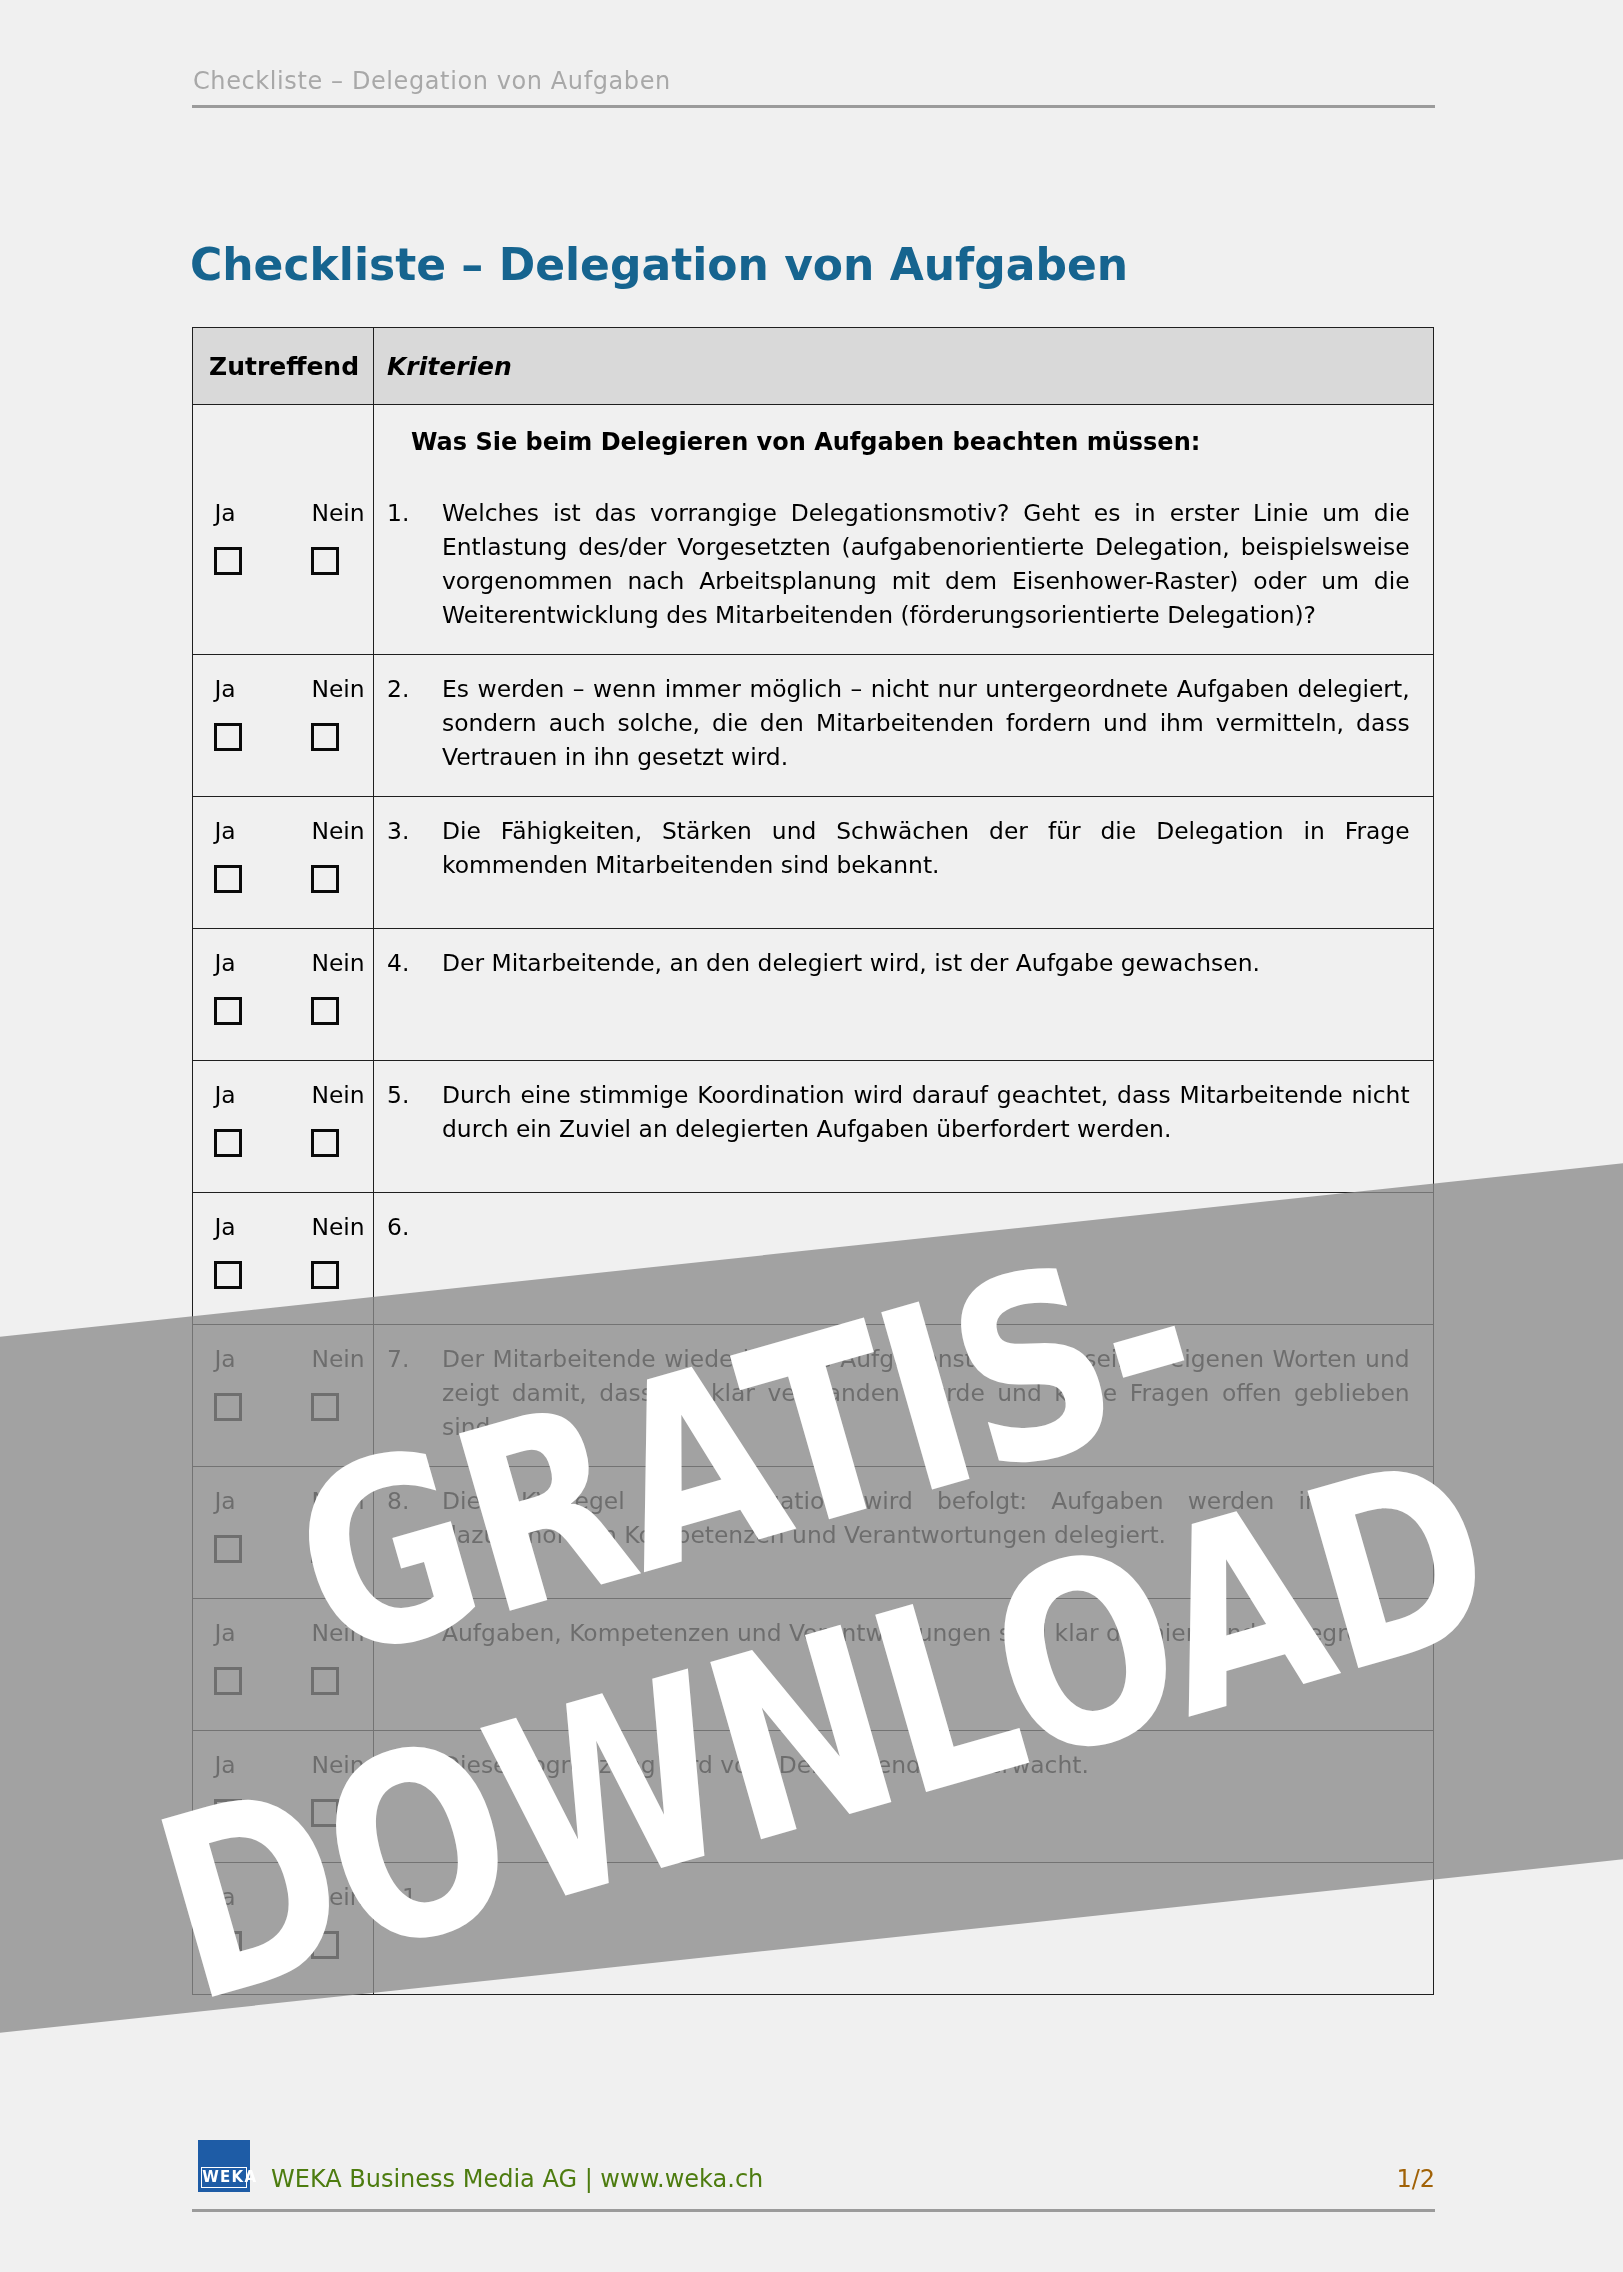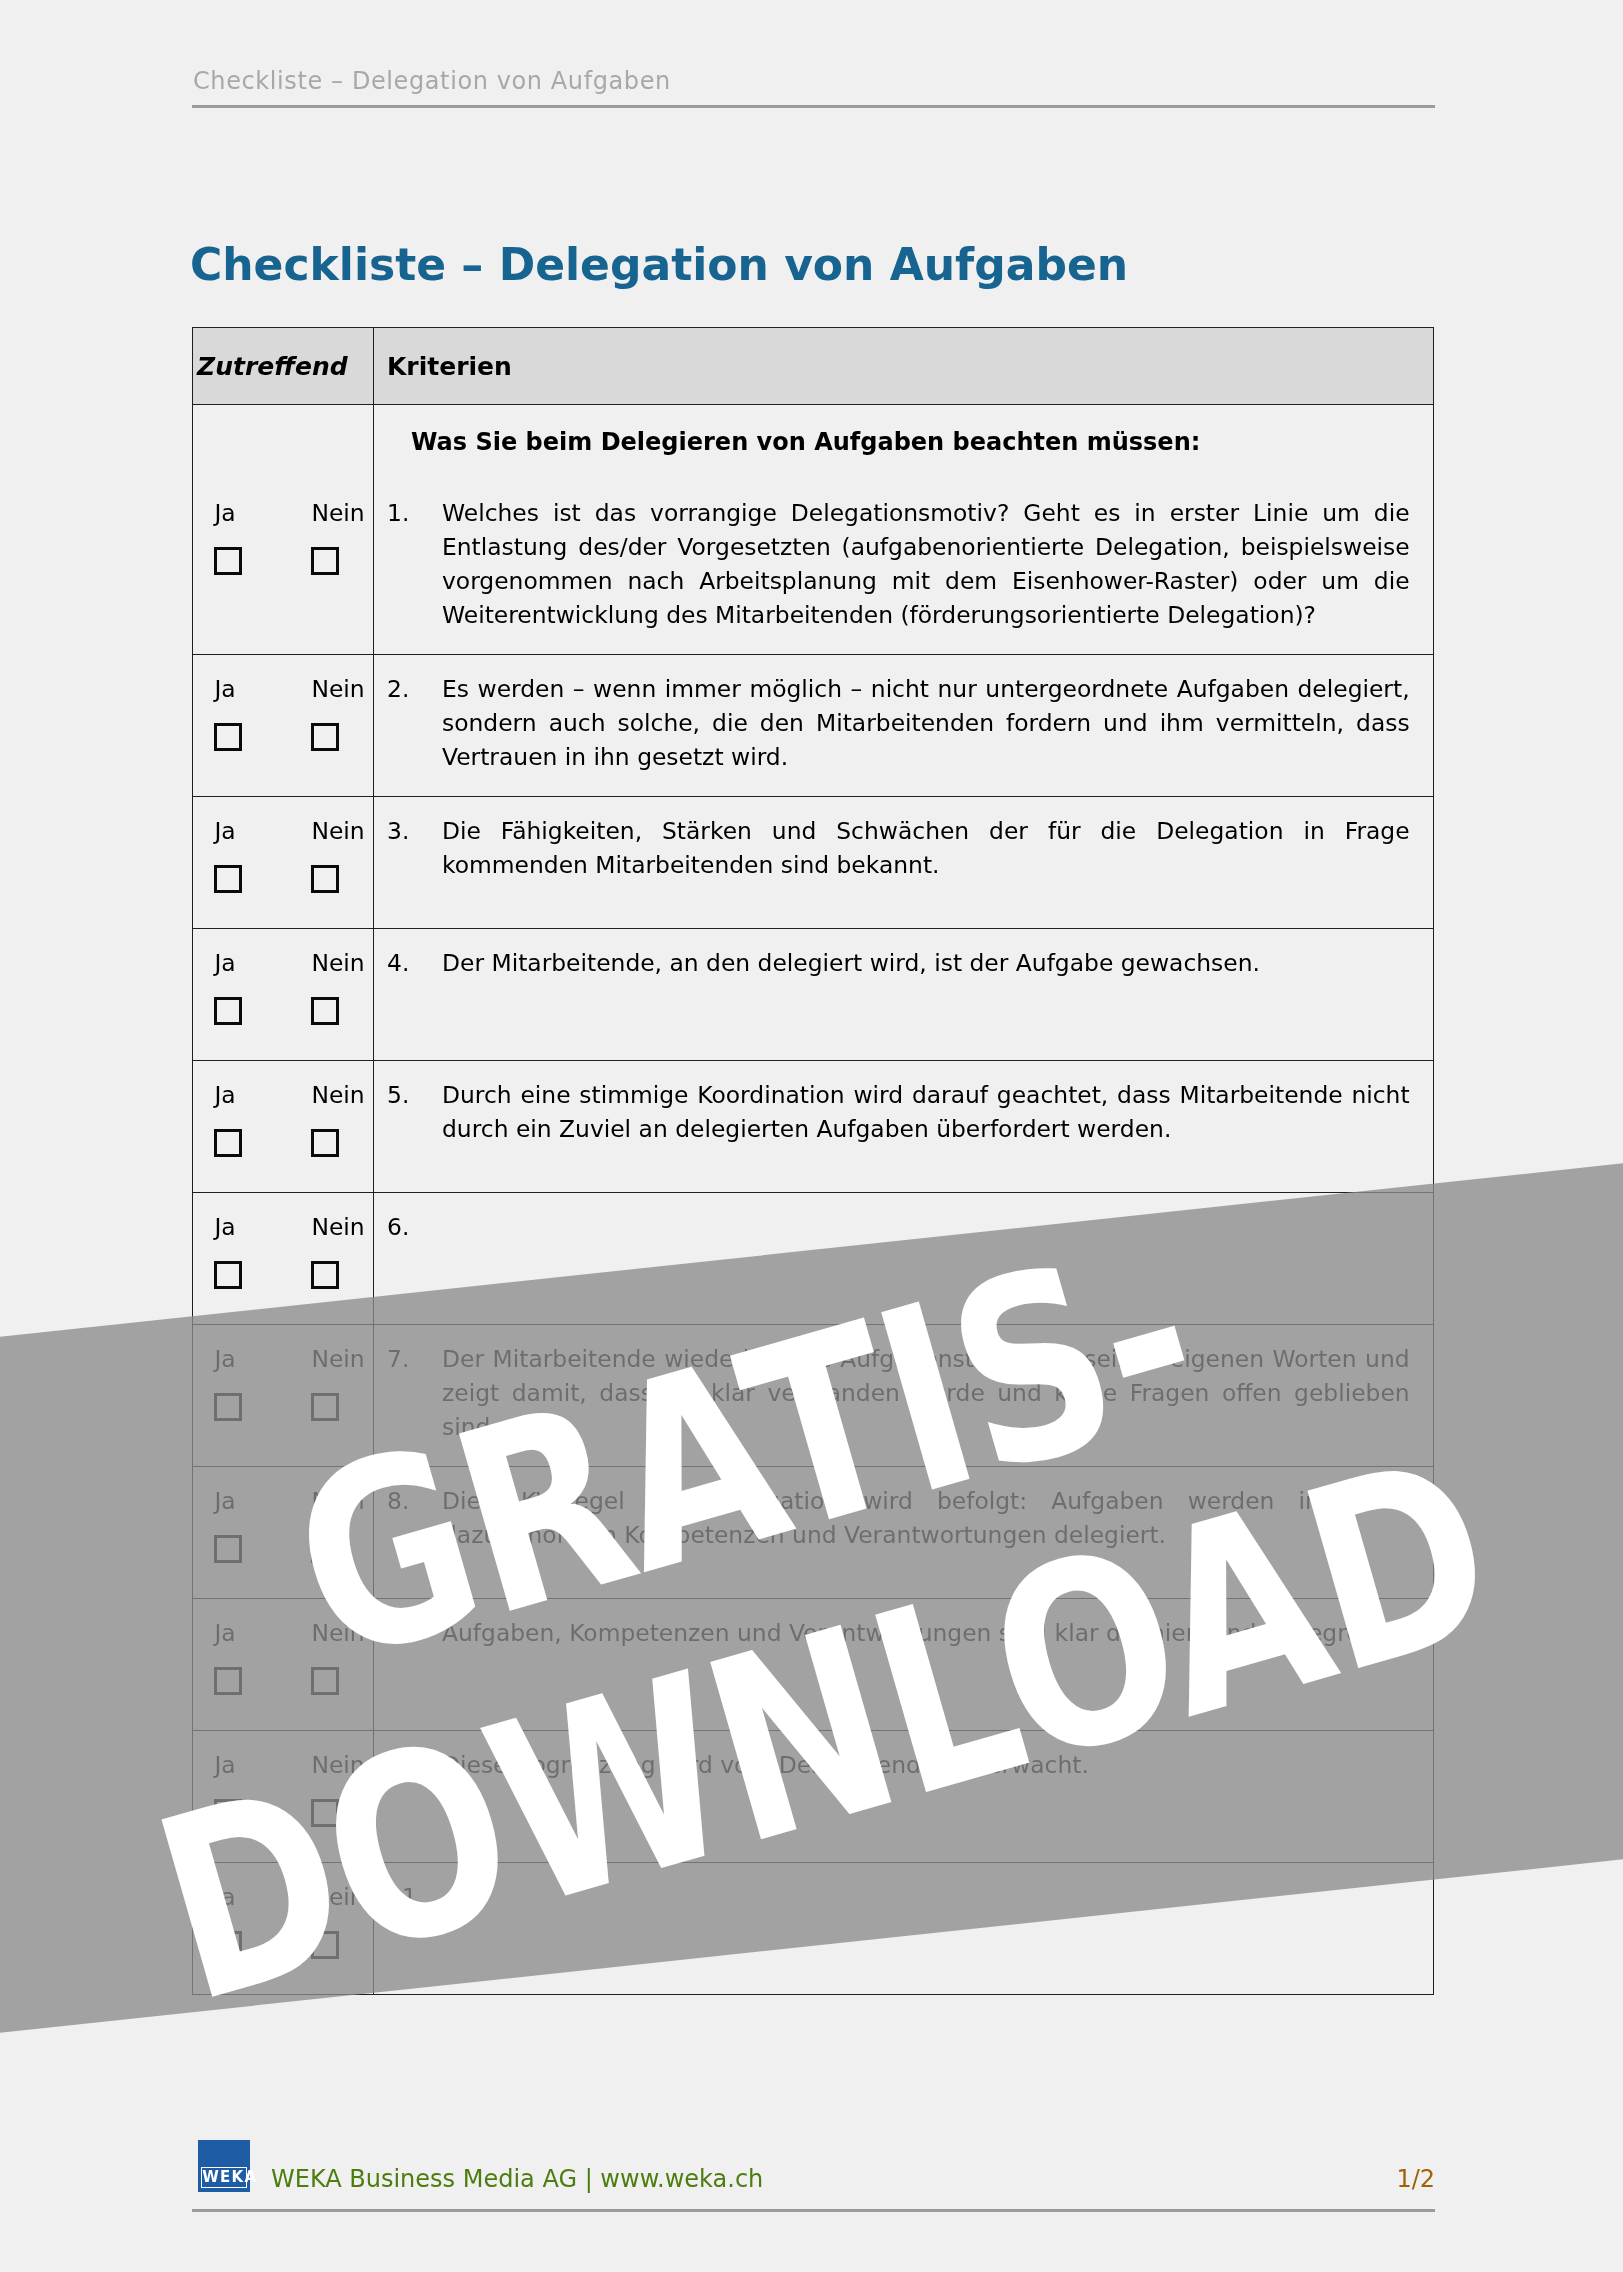--- a/index.html
+++ b/index.html
@@ -24,22 +24,22 @@
     border:1.9px solid #1f1f1f;box-sizing:border-box;
     background:transparent;
   }
   .t-row{display:flex;box-sizing:border-box;}
   .t-row + .t-row{border-top:1.9px solid #1f1f1f;}
   .col-a{width:181px;flex:0 0 181px;border-right:1.9px solid #1f1f1f;box-sizing:border-box;}
   .col-b{flex:1;box-sizing:border-box;}
 
   .head-row{height:76px;background:#d9d9d9;font-weight:bold;font-size:25px;}
   .head-row .col-a,.head-row .col-b{display:flex;align-items:center;}
-  .head-row .col-a{padding-left:4px;font-style:italic;}
-  .head-row .col-b{padding-left:13px;}
+  .head-row .col-a{padding-left:16px;}
+  .head-row .col-b{padding-left:13px;font-style:italic;}
 
   .sub-row{min-height:75px;gap:24px;}
   .sub-row .col-b{display:flex;align-items:center;padding:6.5px 23.4px 6.5px 13px;
     font-weight:bold;font-size:24px;}
 
   .c-row{min-height:132px;}
   .cell-a{padding:17px 7.8px 19.5px 21.4px;}
   .yn{display:flex;}
   .yn-col{width:97px;}
   .yn-col:last-child{width:auto;}

